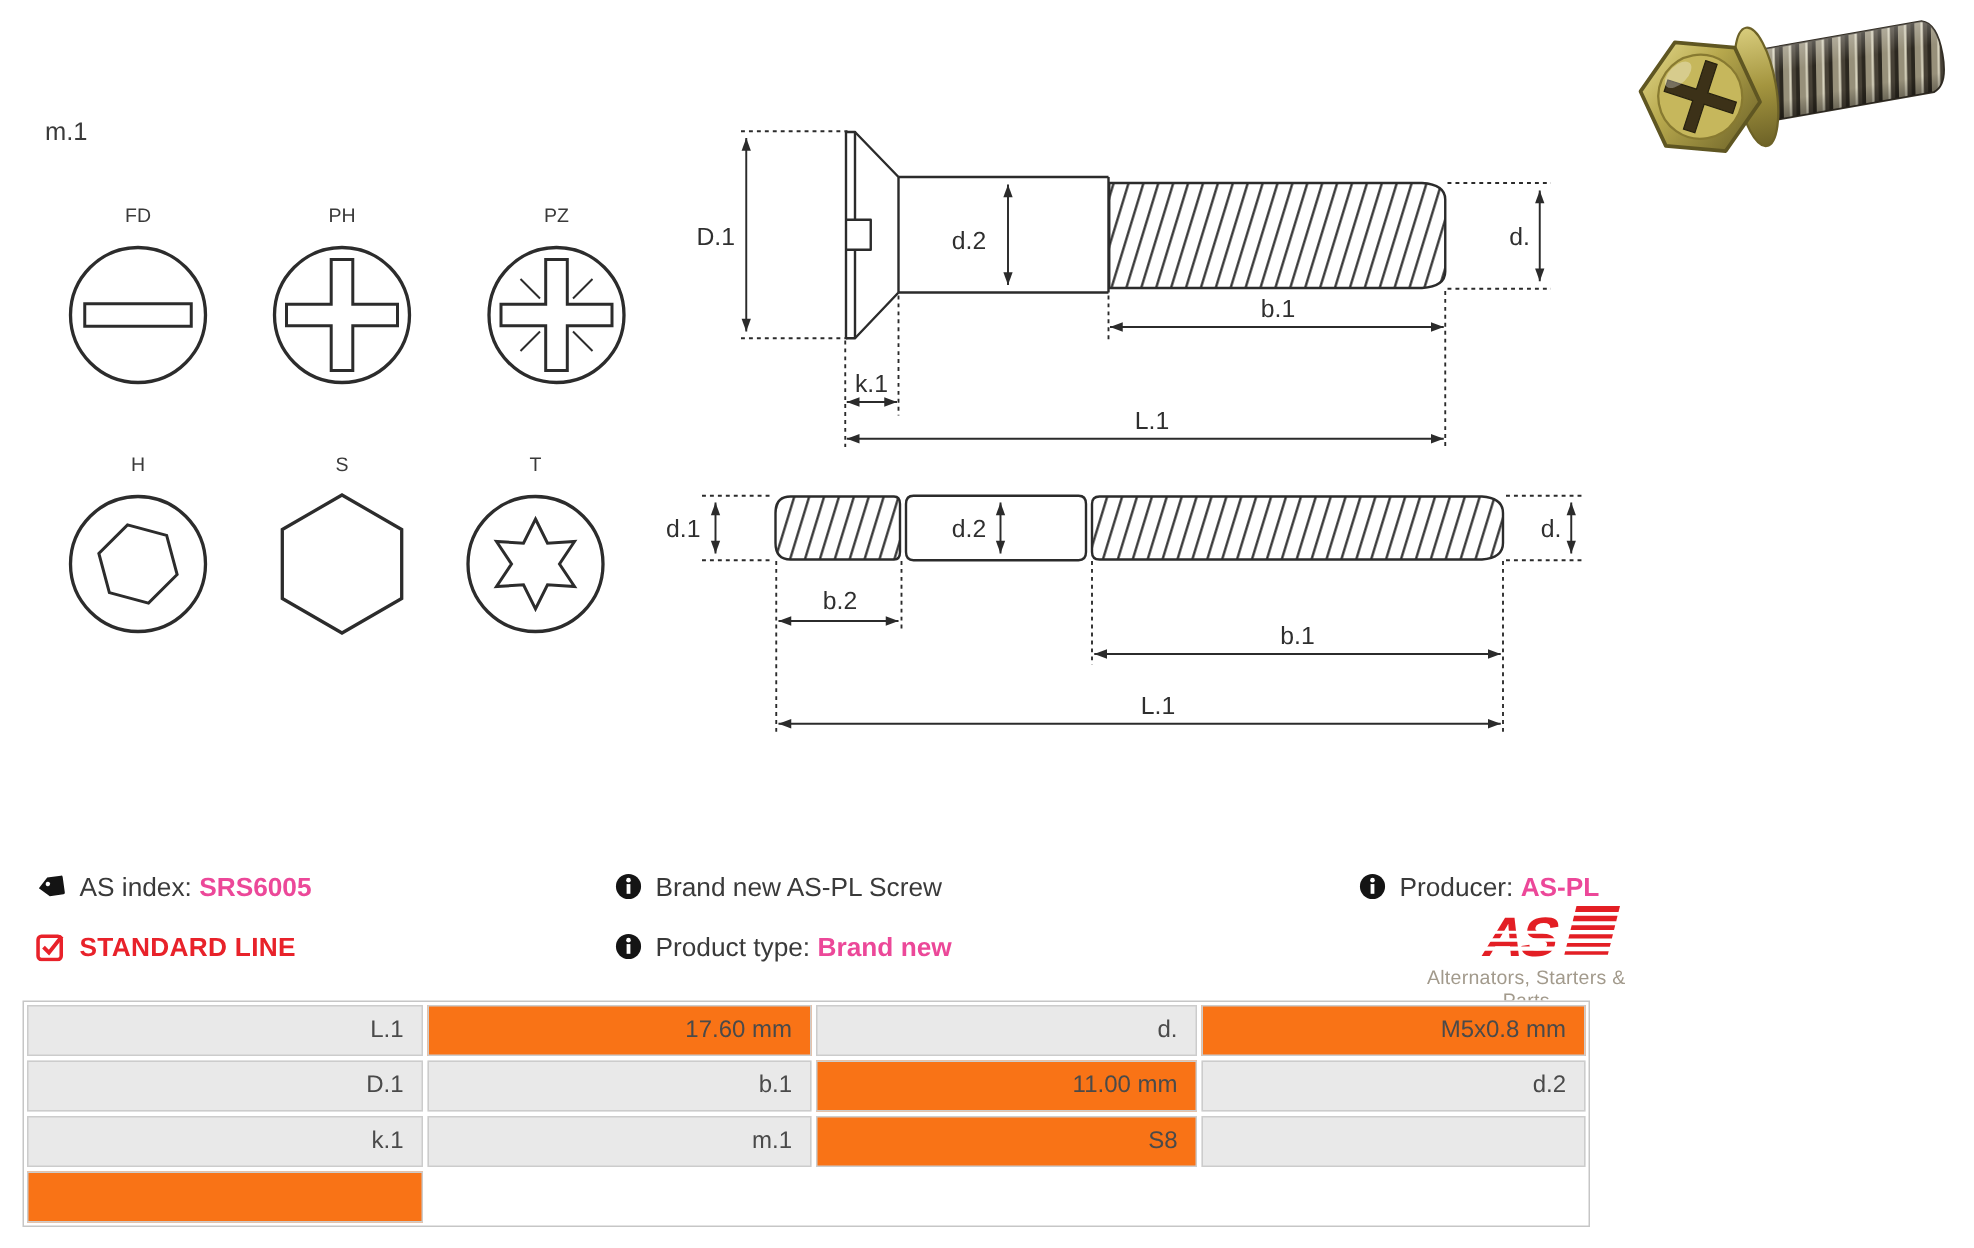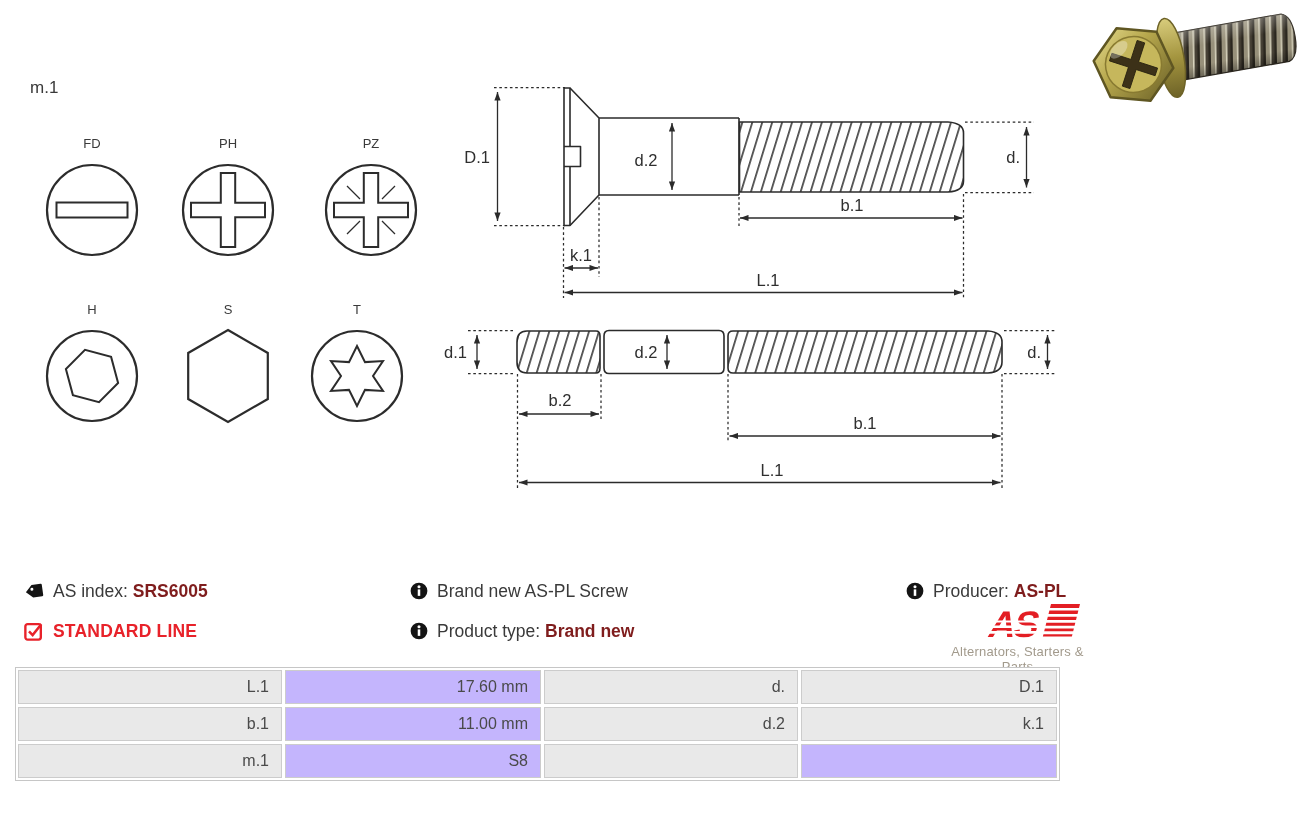--- a/index.html
+++ b/index.html
@@ -22,35 +22,35 @@
   .dims .dim { stroke-width:1.3; marker-start:url(#arw); marker-end:url(#arw); }
   .dims .sol { stroke-width:1.6; stroke-linejoin:round; }
   .dims text { font-size:16.5px; fill:#2f2f2f; stroke:none; }
 
   
   .photo { position:absolute; left:1080px; top:0; width:236px; height:128px; }
 
   
   .info-item { position:absolute; display:flex; align-items:center; gap:9px;
     font-size:17.5px; color:#3a3a3a; white-space:nowrap; line-height:20px; }
-  .info-item b { color:#7f1d1d; }
+  .info-item b { color:#ec4899; }
   .info-item.redline { color:#e8222a; font-weight:bold; letter-spacing:0.2px; }
   .info-item svg { flex:0 0 auto; }
 
   .logo-tagline { position:absolute; left:945px; top:644px; width:145px;
     font-size:13px; color:#a29a8c; text-align:center; letter-spacing:0.2px; }
 
   
   .spec { position:absolute; left:15px; top:667px; border:1px solid #c6c6c6;
     background:#fff; padding:2px; display:grid;
     grid-template-columns:264px 256px 254px 256px; gap:3px; }
   .cell { height:34px; line-height:32px; border:1px solid #cccccc;
     text-align:right; padding-right:12px; font-size:16px; color:#4a4a4a; }
   .cell.lab { background:#e9e9e9; }
-  .cell.val { background:#c4b5fd; }
+  .cell.val { background:#f97316; }
 </style>
 </head>
 <body>
 
 <div class="abs m1-label">m.1</div>
 
 <div class="drive" style="left:42px;top:136px">
   <div class="dlabel">FD</div>
   <svg width="96" height="96" viewBox="0 0 96 96" fill="none" stroke="#2c2c2c">
     <circle cx="48" cy="48" r="45" stroke-width="2.2"></circle>
@@ -268,20 +268,21 @@
       <rect x="78" y="30.2" width="29" height="2.3"></rect>
     </g>
   </g>
 </svg>
 <div class="logo-tagline">Alternators, Starters &amp; Parts</div>
 
 <div class="spec">
   <div class="cell lab">L.1</div>
   <div class="cell val">17.60 mm</div>
   <div class="cell lab">d.</div>
+  <div class="cell val">M5x0.8 mm</div>
 
   <div class="cell lab">D.1</div>
   <div class="cell lab">b.1</div>
   <div class="cell val">11.00 mm</div>
 
   <div class="cell lab">d.2</div>
   <div class="cell lab">k.1</div>
 
   <div class="cell lab">m.1</div>
   <div class="cell val">S8</div>

